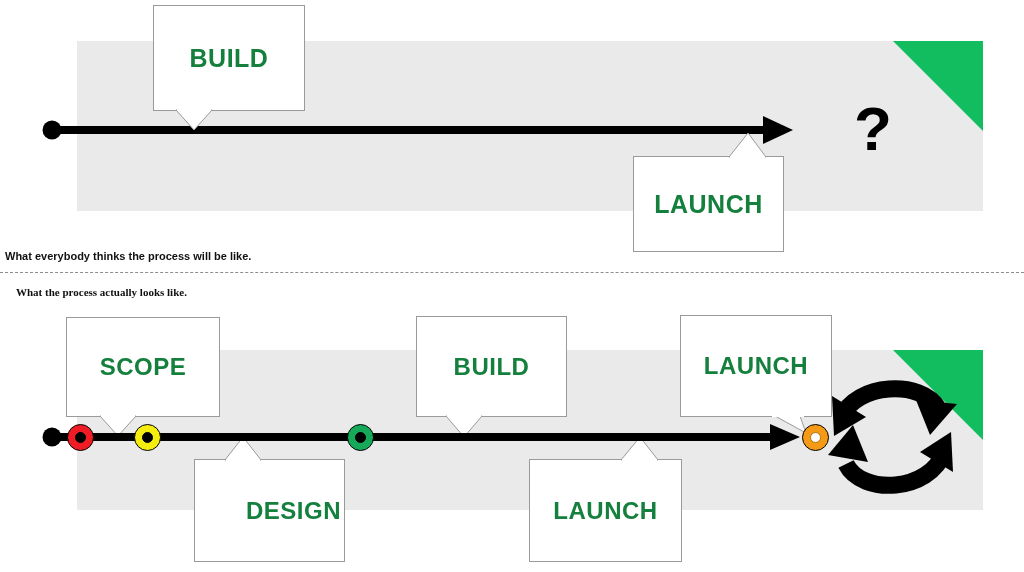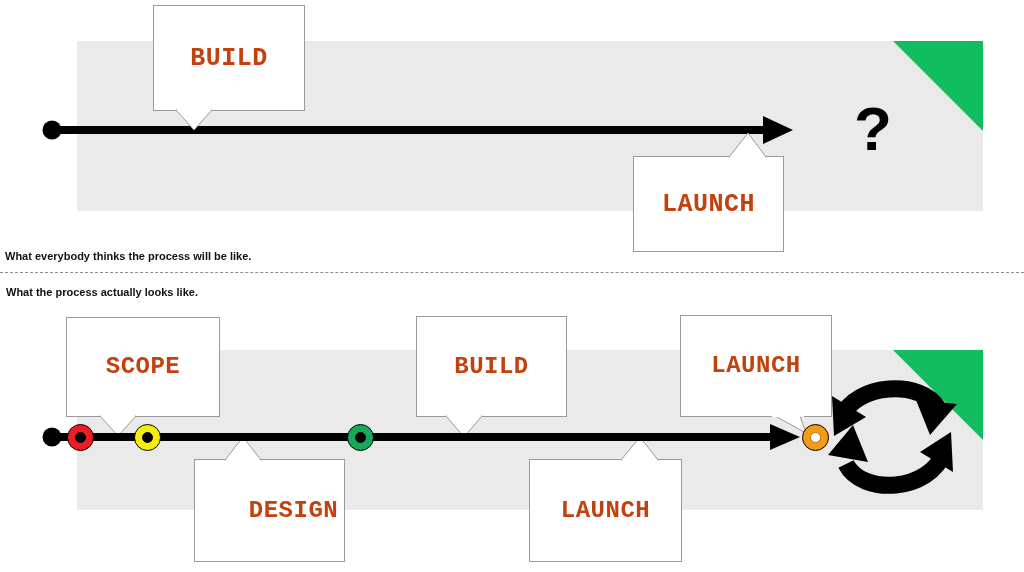--- a/index.html
+++ b/index.html
@@ -58,23 +58,23 @@
   .callout {
     position: absolute;
     background: #ffffff;
     border: 1px solid #9a9a9a;
     box-sizing: border-box;
     display: flex;
     align-items: center;
     justify-content: center;
   }
   .callout .label {
-    font-family: Liberation Mono, monospace;
+    font-family: Liberation Sans, sans-serif;
     font-weight: bold;
-    color: #c2410c;
+    color: #15803d;
     letter-spacing: 0.5px;
     line-height: 1;
     white-space: nowrap;
   }
 
   
 
   
   .caption {
     position: absolute;
@@ -149,21 +149,21 @@
     <polygon points="729,157 748,133 766,157" fill="#ffffff" stroke="#9a9a9a" stroke-width="1"></polygon>
     <rect x="730" y="156" width="35" height="3" fill="#ffffff"></rect>
   </svg>
 
   <div id="question-mark" style="left:854px; top:98px; font-size:62px;">?</div>
 
   <div class="caption" id="caption-top" style="left:5px; top:250px;">What everybody thinks the process will be like.</div>
 
   <div id="divider"></div>
 
-  <div class="caption" id="caption-bottom" style="left:6px; top:286px;">What the process actually looks like.</div>
+  <div class="caption" id="caption-bottom" style="left:16px; top:286px;font-family:Liberation Serif, serif;">What the process actually looks like.</div>
 
   <div class="band" id="band-bottom"></div>
   <div class="green-tri" id="green-bottom"></div>
 
   <div class="callout" id="co-scope" style="left:66px; top:317px; width:154px; height:100px;">
     <span class="label" style="font-size:24px;">SCOPE</span>
   </div>
   <svg class="svg-layer" id="tail-scope">
     <polygon points="100,416 118,436 136,416" fill="#ffffff" stroke="#9a9a9a" stroke-width="1"></polygon>
     <rect x="101" y="414" width="34" height="3" fill="#ffffff"></rect>

